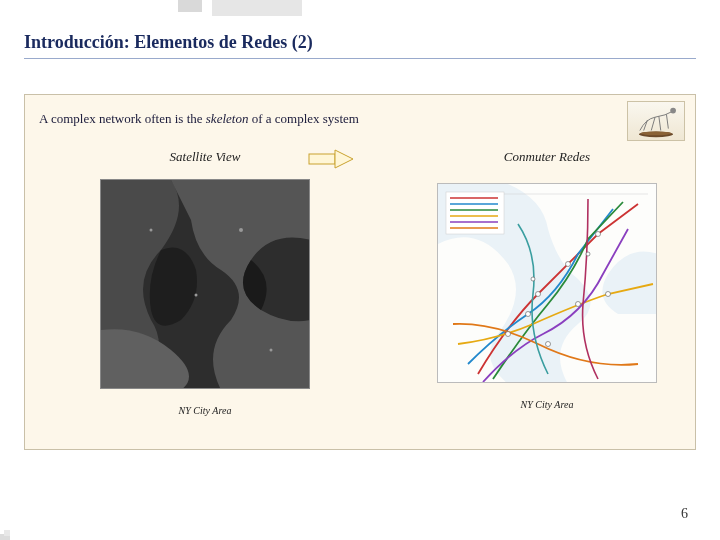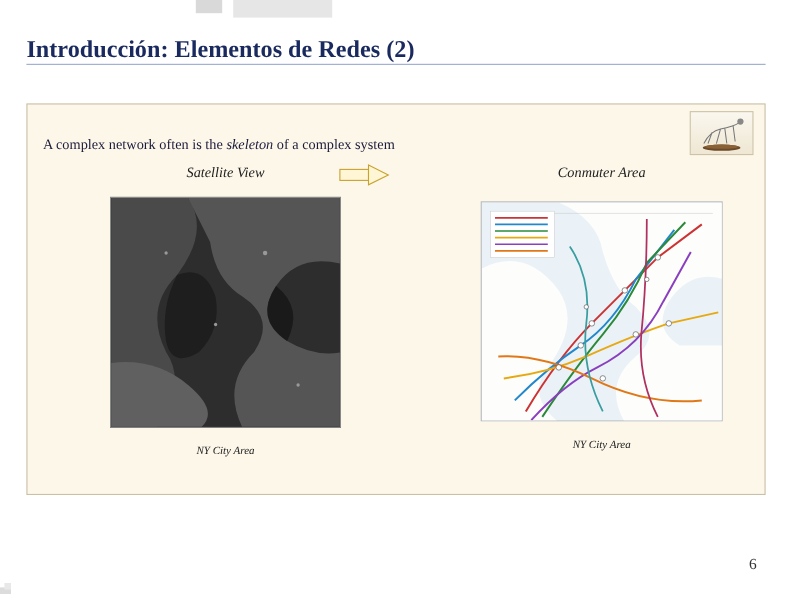--- a/index.html
+++ b/index.html
@@ -16,21 +16,21 @@
     top: 0; left: 0;
     width: 720px;
     height: 18px;
   }
   .top-decor .sq1 { position: absolute; left: 178px; top: 0; width: 24px; height: 12px; background: #d9d9d9; }
   .top-decor .sq2 { position: absolute; left: 212px; top: 0; width: 90px; height: 16px; background: #e6e6e6; }
   .title {
     position: absolute;
     left: 24px;
     top: 32px;
-    font-size: 22px;
+    font-size: 18px;
     font-weight: bold;
     color: #1a2a5e;
     font-style: normal;
   }
   .title-line {
     position: absolute;
     left: 24px;
     top: 58px;
     width: 672px;
     height: 1px;
@@ -41,21 +41,21 @@
     left: 24px;
     top: 94px;
     width: 672px;
     height: 356px;
     background: #fdf7ea;
     border: 1px solid #c9c0a8;
   }
   .statement {
     position: absolute;
     left: 14px;
-    top: 28px;
+    top: 16px;
     font-size: 13px;
     color: #1a1a3a;
   }
   .statement .skeleton { font-style: italic; }
   .skel-img {
     position: absolute;
     right: 10px;
     top: 6px;
     width: 58px;
     height: 40px;
@@ -180,21 +180,21 @@
         <circle cx="140" cy="50" r="2" fill="#999"></circle>
         <circle cx="95" cy="115" r="1.5" fill="#999"></circle>
         <circle cx="50" cy="50" r="1.5" fill="#999"></circle>
         <circle cx="170" cy="170" r="1.5" fill="#999"></circle>
       </svg>
     </div>
     <div class="caption">NY City Area</div>
   </div>
 
   <div class="col right">
-    <div class="col-title">Conmuter Area</div>
+    <div class="col-title">Conmuter Redes</div>
     <div class="map-view">
       <svg viewBox="0 0 220 200" width="220" height="200">
         <rect width="220" height="200" fill="#eaf2f7"></rect>
         <path d="M0 60 Q40 40 70 80 Q90 110 60 150 Q40 175 70 200 L0 200 Z" fill="#fdfdfb"></path>
         <path d="M70 0 L220 0 L220 70 Q190 60 170 90 Q155 115 180 130 L220 130 L220 200 L130 200 Q110 165 140 140 Q165 120 140 95 Q120 80 110 45 Q105 15 70 0 Z" fill="#fdfdfb"></path>
         <path d="M20 10 L210 10" stroke="#ccc" stroke-width="0.5"></path>
         <rect x="8" y="8" width="58" height="42" fill="#fff" stroke="#ccc" stroke-width="0.5"></rect>
         <line x1="12" y1="14" x2="60" y2="14" stroke="#c33" stroke-width="1.5"></line>
         <line x1="12" y1="20" x2="60" y2="20" stroke="#28c" stroke-width="1.5"></line>
         <line x1="12" y1="26" x2="60" y2="26" stroke="#2a8a3a" stroke-width="1.5"></line>

